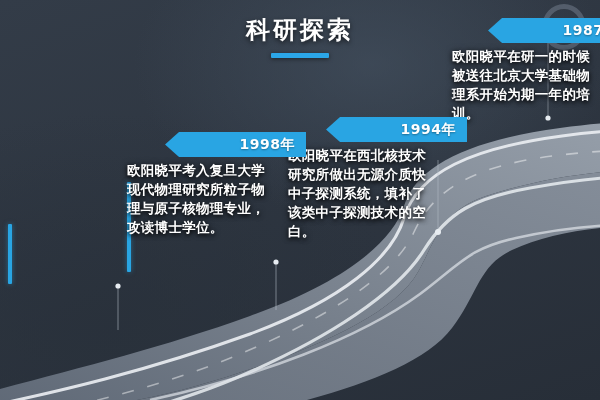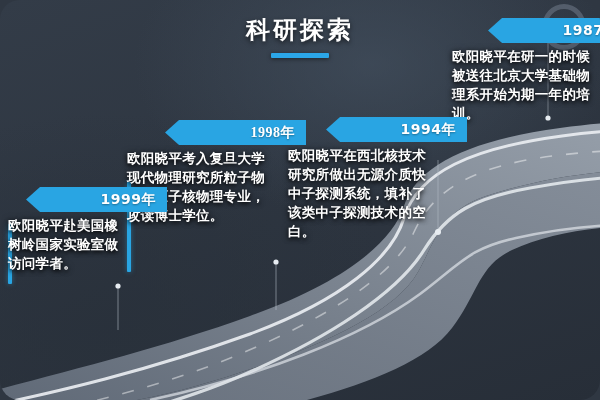--- a/index.html
+++ b/index.html
@@ -1,21 +1,21 @@
 <!DOCTYPE html>
 <html><head>
 <meta charset="utf-8">
 <style>
   html,body{margin:0;padding:0;}
   body{
     width:600px;height:400px;overflow:hidden;
     font-family:"DejaVu Sans","Liberation Sans",sans-serif;
     background:#2f3742;
   }
-  #stage{position:relative;width:600px;height:400px;overflow:hidden;border-radius:20px;}
+  #stage{position:relative;width:600px;height:400px;overflow:hidden;}
 
   
   .bg{
     position:absolute;inset:0;
     background:
       radial-gradient(ellipse 340px 220px at 62% 16%, rgba(72,86,102,.55) 0%, rgba(47,55,66,0) 70%),
       radial-gradient(ellipse 420px 300px at 18% 82%, rgba(40,48,58,.75) 0%, rgba(47,55,66,0) 72%),
       linear-gradient(160deg,#333c48 0%,#2e3641 45%,#272e38 100%);
   }
   .road-svg{position:absolute;left:0;top:0;width:600px;height:400px;}
@@ -54,21 +54,21 @@
     margin-top:4px;
     color:#ffffff;font-size:13.5px;font-weight:bold;line-height:19px;
     letter-spacing:.3px;
     text-shadow:0 2px 4px rgba(0,0,0,.85),0 0 6px rgba(0,0,0,.55);
   }
   
   #card-1987{left:452px;top:18px;width:140px;}
   #card-1987 .year-banner{width:104px;margin-left:36px;}
   #card-1994{left:288px;top:117px;width:142px;}
   #card-1994 .year-banner{width:104px;margin-left:38px;}
-  #card-1998{left:127px;top:120px;width:142px;font-family:Liberation Serif, serif;}
+  #card-1998{left:127px;top:132px;width:142px;}
   #card-1998 .year-banner{width:104px;margin-left:38px;}
   #card-1999{left:8px;top:187px;width:124px;}
   #card-1999 .year-banner{width:104px;margin-left:18px;}
 
   
   .accent-bar{
     position:absolute;width:4px;background:#29a5e3;border-radius:1px;
     box-shadow:0 0 5px rgba(41,165,227,.5);
   }
   #accent-1998{left:127px;top:182px;height:90px;}
@@ -152,20 +152,14 @@
     <div class="card-body">欧阳晓平在西北核技术研究所做出无源介质快中子探测系统，填补了该类中子探测技术的空白。</div>
   </div>
 
   <div class="card" id="card-1998">
     <div class="year-banner">
       <span class="year-text">1998年</span>
     </div>
     <div class="card-body">欧阳晓平考入复旦大学现代物理研究所粒子物理与原子核物理专业，攻读博士学位。</div>
   </div>
 
-  <div class="card" id="card-1999">
-    <div class="year-banner">
-      <span class="year-text">1999年</span>
-    </div>
-    <div class="card-body">欧阳晓平赴美国橡树岭国家实验室做访问学者。</div>
-  </div>
 
 </div>
 
 </body></html>

